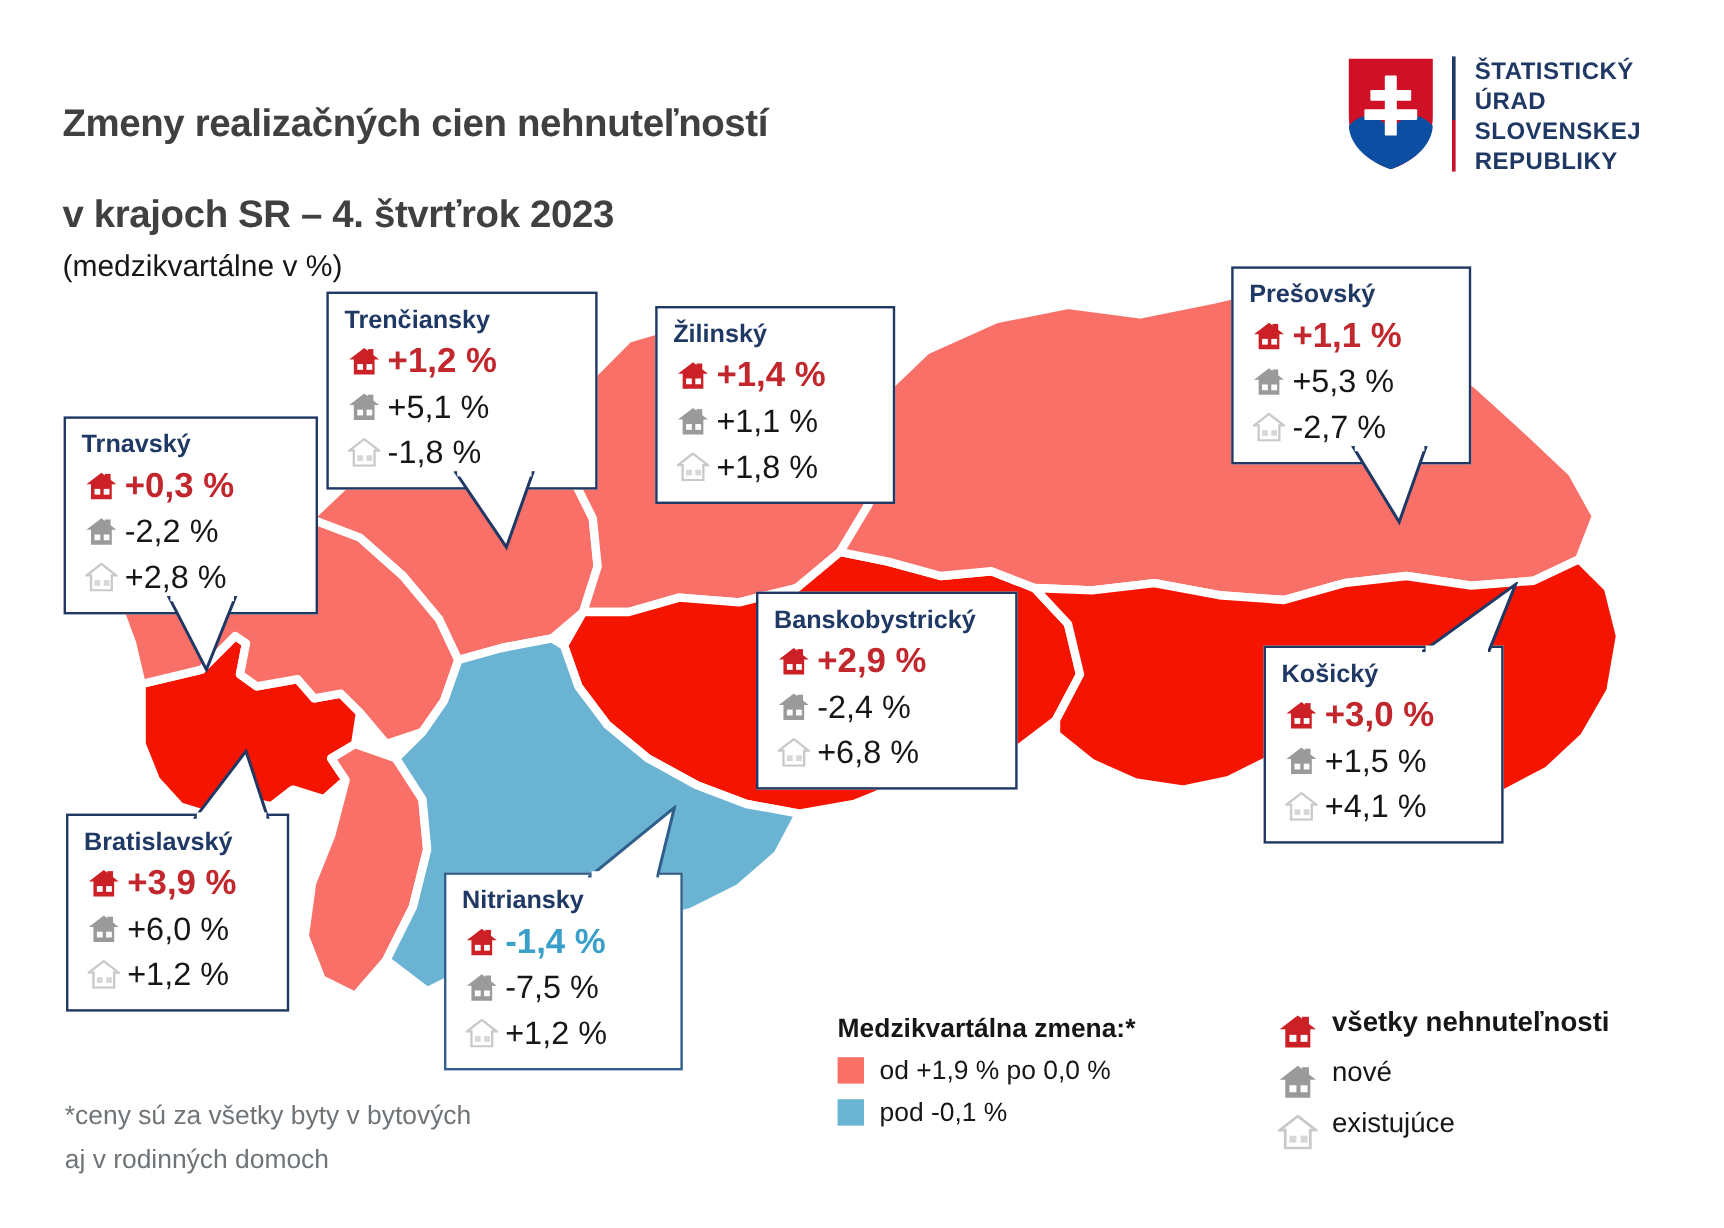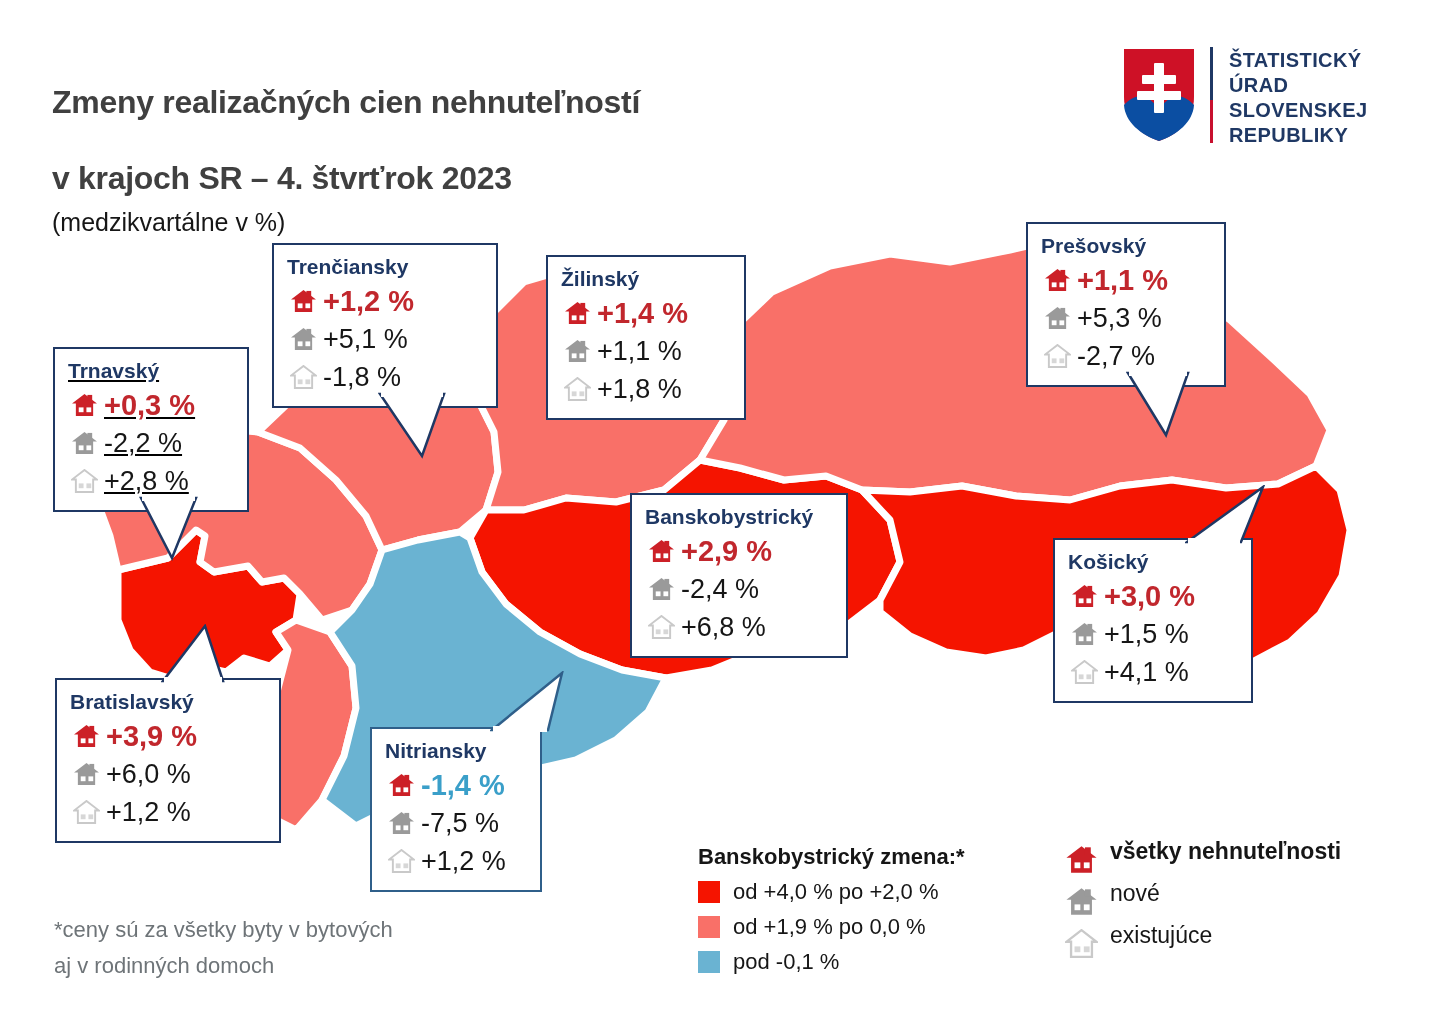--- a/index.html
+++ b/index.html
@@ -123,21 +123,21 @@
            L1278,304 L1316,286 L1340,310 L1350,350 L1342,396 L1320,434 L1290,462 L1252,482
            L1210,494 L1168,486 L1132,466 L1096,448 L1060,452 L1024,470 L986,478 L946,472
            L910,456 L880,432 L880,420 L900,382 L890,340 Z"></path>
 
       <path fill="#6AB3D2" d="M352,430 L370,404 L382,370 L418,360 L460,352 L470,358 L482,392 L506,424 L540,452
            L580,474 L622,490 L666,498 L648,532 L616,560 L576,580 L532,590 L486,596 L440,606
            L396,626 L356,646 L322,620 L344,576 L356,528 L352,486 L330,452 Z"></path>
     </g>
   </svg>
 
-  <div class="callout" style="left:53px;top:167px;width:196px;text-decoration:underline;">
+  <div class="callout" style="left:53px;top:167px;width:212px;">
     <div class="c-title">Trnavský</div>
     <div class="c-row main">
       <span class="ic">
         <svg width="27" height="24" viewBox="0 0 28 25">
             <path d="M14 1 L27 11 H23 V24 H5 V11 H1 Z" fill="#CC2027"></path>
             <rect x="8" y="15" width="5" height="5" fill="#fff"></rect>
             <rect x="16" y="15" width="5" height="5" fill="#fff"></rect>
             <rect x="17" y="2" width="5" height="6" fill="#CC2027"></rect>
           </svg>
       </span>
@@ -355,21 +355,21 @@
         <svg width="27" height="24" viewBox="0 0 28 25">
             <path d="M14 1 L27 11 H23 V24 H5 V11 H1 Z" fill="#fff" stroke="#C9C9C9" stroke-width="2"></path>
             <rect x="8" y="15" width="5" height="5" fill="#D7D7D7"></rect>
             <rect x="16" y="15" width="5" height="5" fill="#D7D7D7"></rect>
           </svg>
       </span>
       <span class="val">+4,1 %</span>
     </div>
   </div>
 
-  <div class="callout" style="left:55px;top:498px;width:226px;">
+  <div class="callout" style="left:55px;top:498px;width:186px;">
     <svg class="tail" style="left:104px;top:-56px;" width="66" height="60" viewBox="0 0 66 60">
       <path d="M2,57 L62,57 L44,2 Z" fill="#ffffff" stroke="#1f3864" stroke-width="2.5"></path>
       <rect x="3" y="53" width="58" height="6" fill="#ffffff"></rect>
     </svg>
     <div class="c-title">Bratislavský</div>
     <div class="c-row main">
       <span class="ic">
         <svg width="27" height="24" viewBox="0 0 28 25">
             <path d="M14 1 L27 11 H23 V24 H5 V11 H1 Z" fill="#CC2027"></path>
             <rect x="8" y="15" width="5" height="5" fill="#fff"></rect>
@@ -395,21 +395,21 @@
         <svg width="27" height="24" viewBox="0 0 28 25">
             <path d="M14 1 L27 11 H23 V24 H5 V11 H1 Z" fill="#fff" stroke="#C9C9C9" stroke-width="2"></path>
             <rect x="8" y="15" width="5" height="5" fill="#D7D7D7"></rect>
             <rect x="16" y="15" width="5" height="5" fill="#D7D7D7"></rect>
           </svg>
       </span>
       <span class="val">+1,2 %</span>
     </div>
   </div>
 
-  <div class="callout" style="left:370px;top:547px;width:172px;border-color:#2f5f8a;">
+  <div class="callout" style="left:370px;top:547px;width:199px;border-color:#2f5f8a;">
     <svg class="tail" style="left:118px;top:-58px;" width="76" height="62" viewBox="0 0 76 62">
       <path d="M2,59 L58,59 L72,2 Z" fill="#ffffff" stroke="#2f5f8a" stroke-width="2.5"></path>
       <rect x="3" y="55" width="54" height="6" fill="#ffffff"></rect>
     </svg>
     <div class="c-title">Nitriansky</div>
     <div class="c-row main">
       <span class="ic">
         <svg width="27" height="24" viewBox="0 0 28 25">
             <path d="M14 1 L27 11 H23 V24 H5 V11 H1 Z" fill="#CC2027"></path>
             <rect x="8" y="15" width="5" height="5" fill="#fff"></rect>
@@ -442,25 +442,21 @@
     </div>
   </div>
 </div>
 
 <div id="footnote">
   <div>*ceny sú za všetky byty v bytových</div>
   <div>aj v rodinných domoch</div>
 </div>
 
 <div id="legend-scale">
-  <div class="lg-title">Banskobystrický zmena:*</div>
-  <div class="lg-row">
-    <span class="swatch" style="background:#F51400;"></span>
-    <span class="lg-label">od +4,0 % po +2,0 %</span>
-  </div>
+  <div class="lg-title">Medzikvartálna zmena:*</div>
   <div class="lg-row">
     <span class="swatch" style="background:#F97068;"></span>
     <span class="lg-label">od +1,9 % po 0,0 %</span>
   </div>
   <div class="lg-row">
     <span class="swatch" style="background:#6AB3D2;"></span>
     <span class="lg-label">pod -0,1 %</span>
   </div>
 </div>
 

